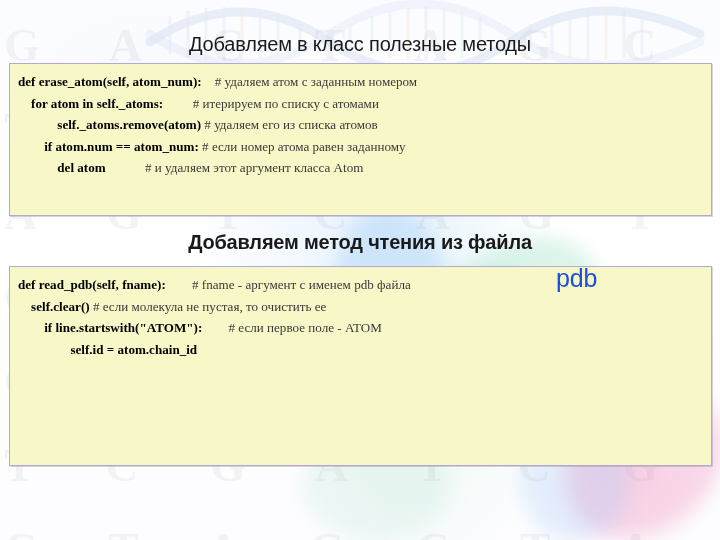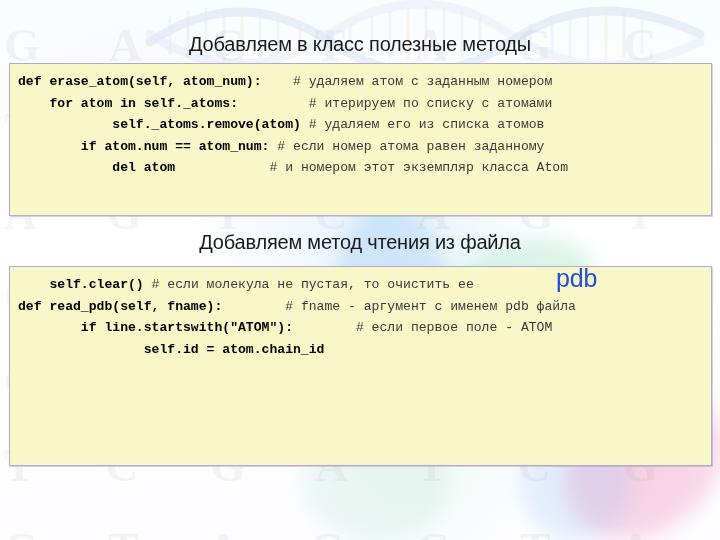--- a/index.html
+++ b/index.html
@@ -73,21 +73,21 @@
     width: 720px;
     text-align: center;
     font-family: "Liberation Sans", sans-serif;
     font-size: 20px;
     font-weight: normal;
     color: #1a1a1a;
     letter-spacing: -0.2px;
     white-space: nowrap;
   }
   #title-1 { top: 33px; }
-  #title-2 { top: 231px; }
+  #title-2 { top: 231px; font-weight: bold; }
 
   
   .title-overflow {
     position: absolute;
     left: 556px;
     top: 264px;
     font-family: "Liberation Sans", sans-serif;
     font-size: 25px;
     color: #1d4ed8;
     letter-spacing: -0.2px;
@@ -113,21 +113,21 @@
   }
   #code-box-2 {
     left: 9px;
     top: 266px;
     width: 703px;
     height: 200px;
     padding: 7px 8px 6px 8px;
   }
 
   .code-line {
-    font-family: Liberation Mono, monospace;
+    font-family: Liberation Serif, serif;
     font-size: 13.1px;
     line-height: 21.5px;
     white-space: pre;
     color: #000000;
     letter-spacing: 0px;
   }
   .code-line .kw {
     font-weight: bold;
     color: #000000;
   }
@@ -191,27 +191,27 @@
     </svg>
   </div>
 
   <div class="slide-title" id="title-1">Добавляем в класс полезные методы</div>
 
   <div class="code-box" id="code-box-1">
       <div class="code-line"><span class="kw">def erase_atom(self, atom_num):</span><span>    </span><span class="cm"># удаляем атом с заданным номером</span></div>
       <div class="code-line"><span class="kw">    for atom in self._atoms:</span><span>         </span><span class="cm"># итерируем по списку с атомами</span></div>
       <div class="code-line"><span class="kw">            self._atoms.remove(atom)</span><span> </span><span class="cm"># удаляем его из списка атомов</span></div>
       <div class="code-line"><span class="kw">        if atom.num == atom_num:</span><span> </span><span class="cm"># если номер атома равен заданному</span></div>
-      <div class="code-line"><span class="kw">            del atom</span><span>            </span><span class="cm"># и номером этот экземпляр класса Atom</span></div>
+      <div class="code-line"><span class="kw">            del atom</span><span>            </span><span class="cm"># и удаляем этот аргумент класса Atom</span></div>
     </div>
 
   <div class="slide-title" id="title-2">Добавляем метод чтения из файла</div>
 
   <div class="title-overflow">pdb</div>
 
   <div class="code-box" id="code-box-2">
+      <div class="code-line"><span class="kw">def read_pdb(self, fname):</span><span>        </span><span class="cm"># fname - аргумент с именем pdb файла</span></div>
       <div class="code-line"><span class="kw">    self.clear()</span><span> </span><span class="cm"># если молекула не пустая, то очистить ее</span></div>
-      <div class="code-line"><span class="kw">def read_pdb(self, fname):</span><span>        </span><span class="cm"># fname - аргумент с именем pdb файла</span></div>
       <div class="code-line"><span class="kw">        if line.startswith("ATOM"):</span><span>        </span><span class="cm"># если первое поле - ATOM</span></div>
       <div class="code-line"><span class="kw">                self.id = atom.chain_id</span></div>
     </div>
 
 </div>
 
 </body></html>

